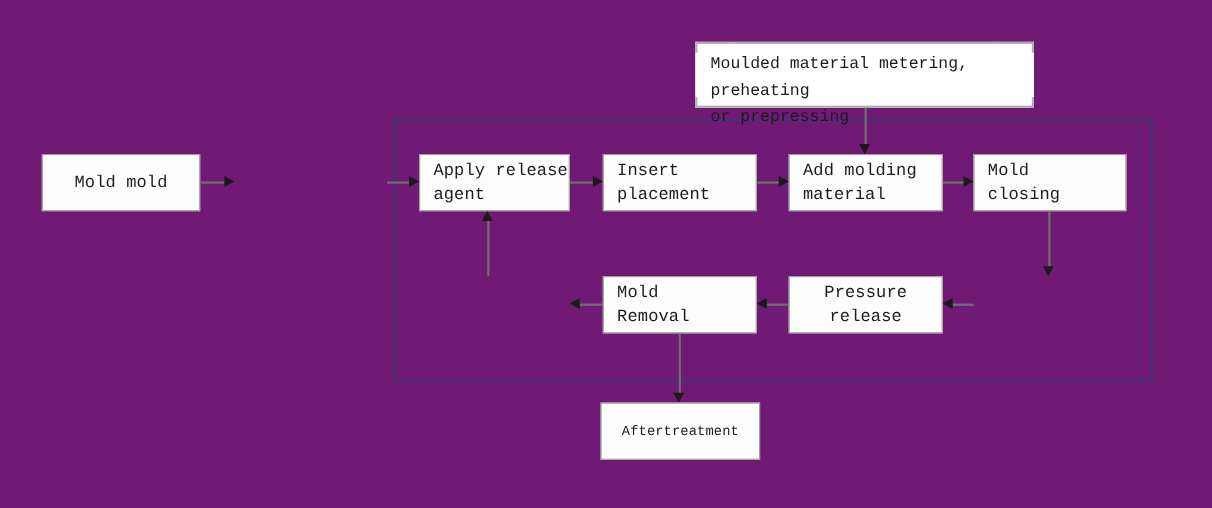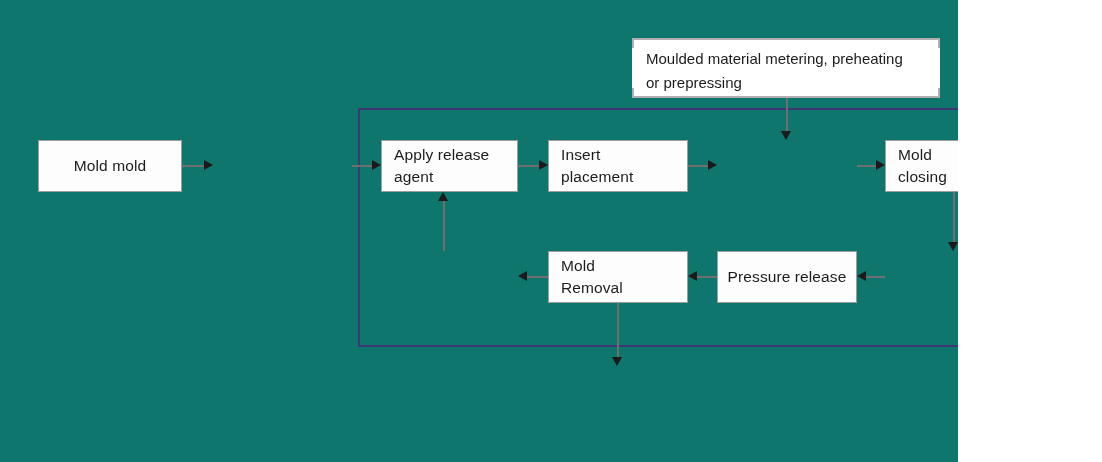--- a/index.html
+++ b/index.html
@@ -5,24 +5,25 @@
   html, body {
     margin: 0;
     padding: 0;
     background: #ffffff;
   }
   body {
     font-family: "Liberation Sans", sans-serif;
   }
   #canvas {
     position: relative;
-    width: 958px;
+    width: 1102px;
     height: 462px;
-    background: #0f766e;
+    background: #701a75;
     overflow: hidden;
+    font-family: Liberation Mono, monospace;
   }
 
   
   .pbox {
     position: absolute;
     box-sizing: border-box;
     background: #fdfdfd;
     border: 1.6px solid #9d9d9d;
     display: flex;
     align-items: center;
@@ -138,37 +139,44 @@
   <div class="pbox left" style="left:381px; top:140px; width:137px; height:52px;">
     <span class="txt">Apply release
 agent</span>
   </div>
 
   <div class="pbox left" style="left:548px; top:140px; width:140px; height:52px;">
     <span class="txt">Insert
 placement</span>
   </div>
 
+  <div class="pbox left" style="left:717px; top:140px; width:140px; height:52px;">
+    <span class="txt">Add molding
+material</span>
+  </div>
 
   <div class="pbox left" style="left:885px; top:140px; width:139px; height:52px;">
     <span class="txt">Mold
 closing</span>
   </div>
 
 
   <div class="pbox center" style="left:717px; top:251px; width:140px; height:52px;">
     <span class="txt">Pressure release</span>
   </div>
 
   <div class="pbox left" style="left:548px; top:251px; width:140px; height:52px;">
     <span class="txt">Mold
 Removal</span>
   </div>
 
 
+  <div class="pbox center small" style="left:546px; top:366px; width:145px; height:52px;">
+    <span class="txt">Aftertreatment</span>
+  </div>
 
   <div class="line h" style="left:182px; top:165px; width:22px;"></div>
   <div class="arrow right" style="left:204px; top:160px;"></div>
 
   <div class="line h" style="left:352px; top:165px; width:20px;"></div>
   <div class="arrow right" style="left:372px; top:160px;"></div>
 
   <div class="line h" style="left:518px; top:165px; width:21px;"></div>
   <div class="arrow right" style="left:539px; top:160px;"></div>
 

